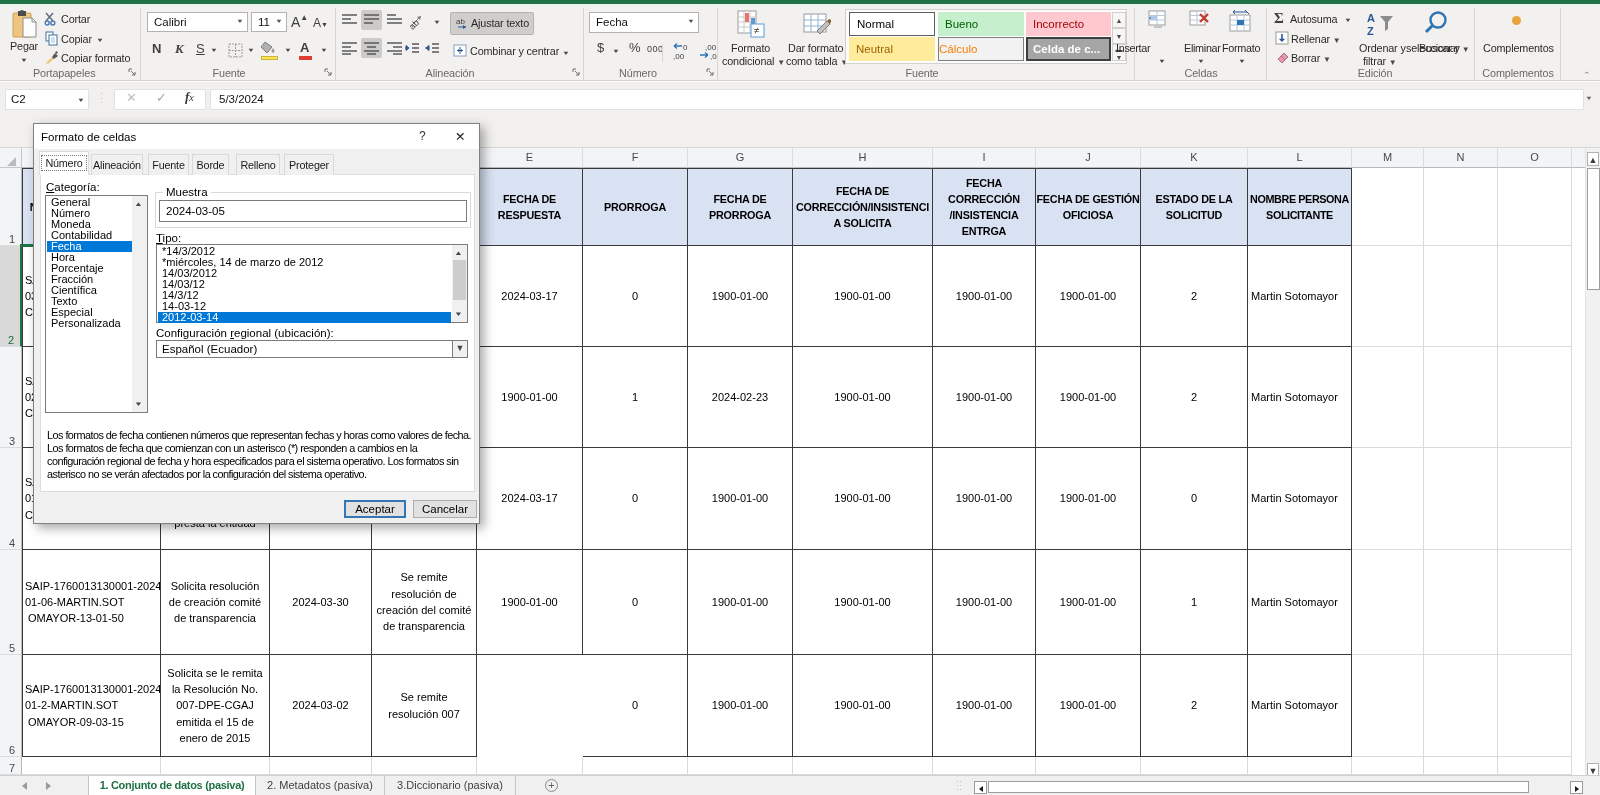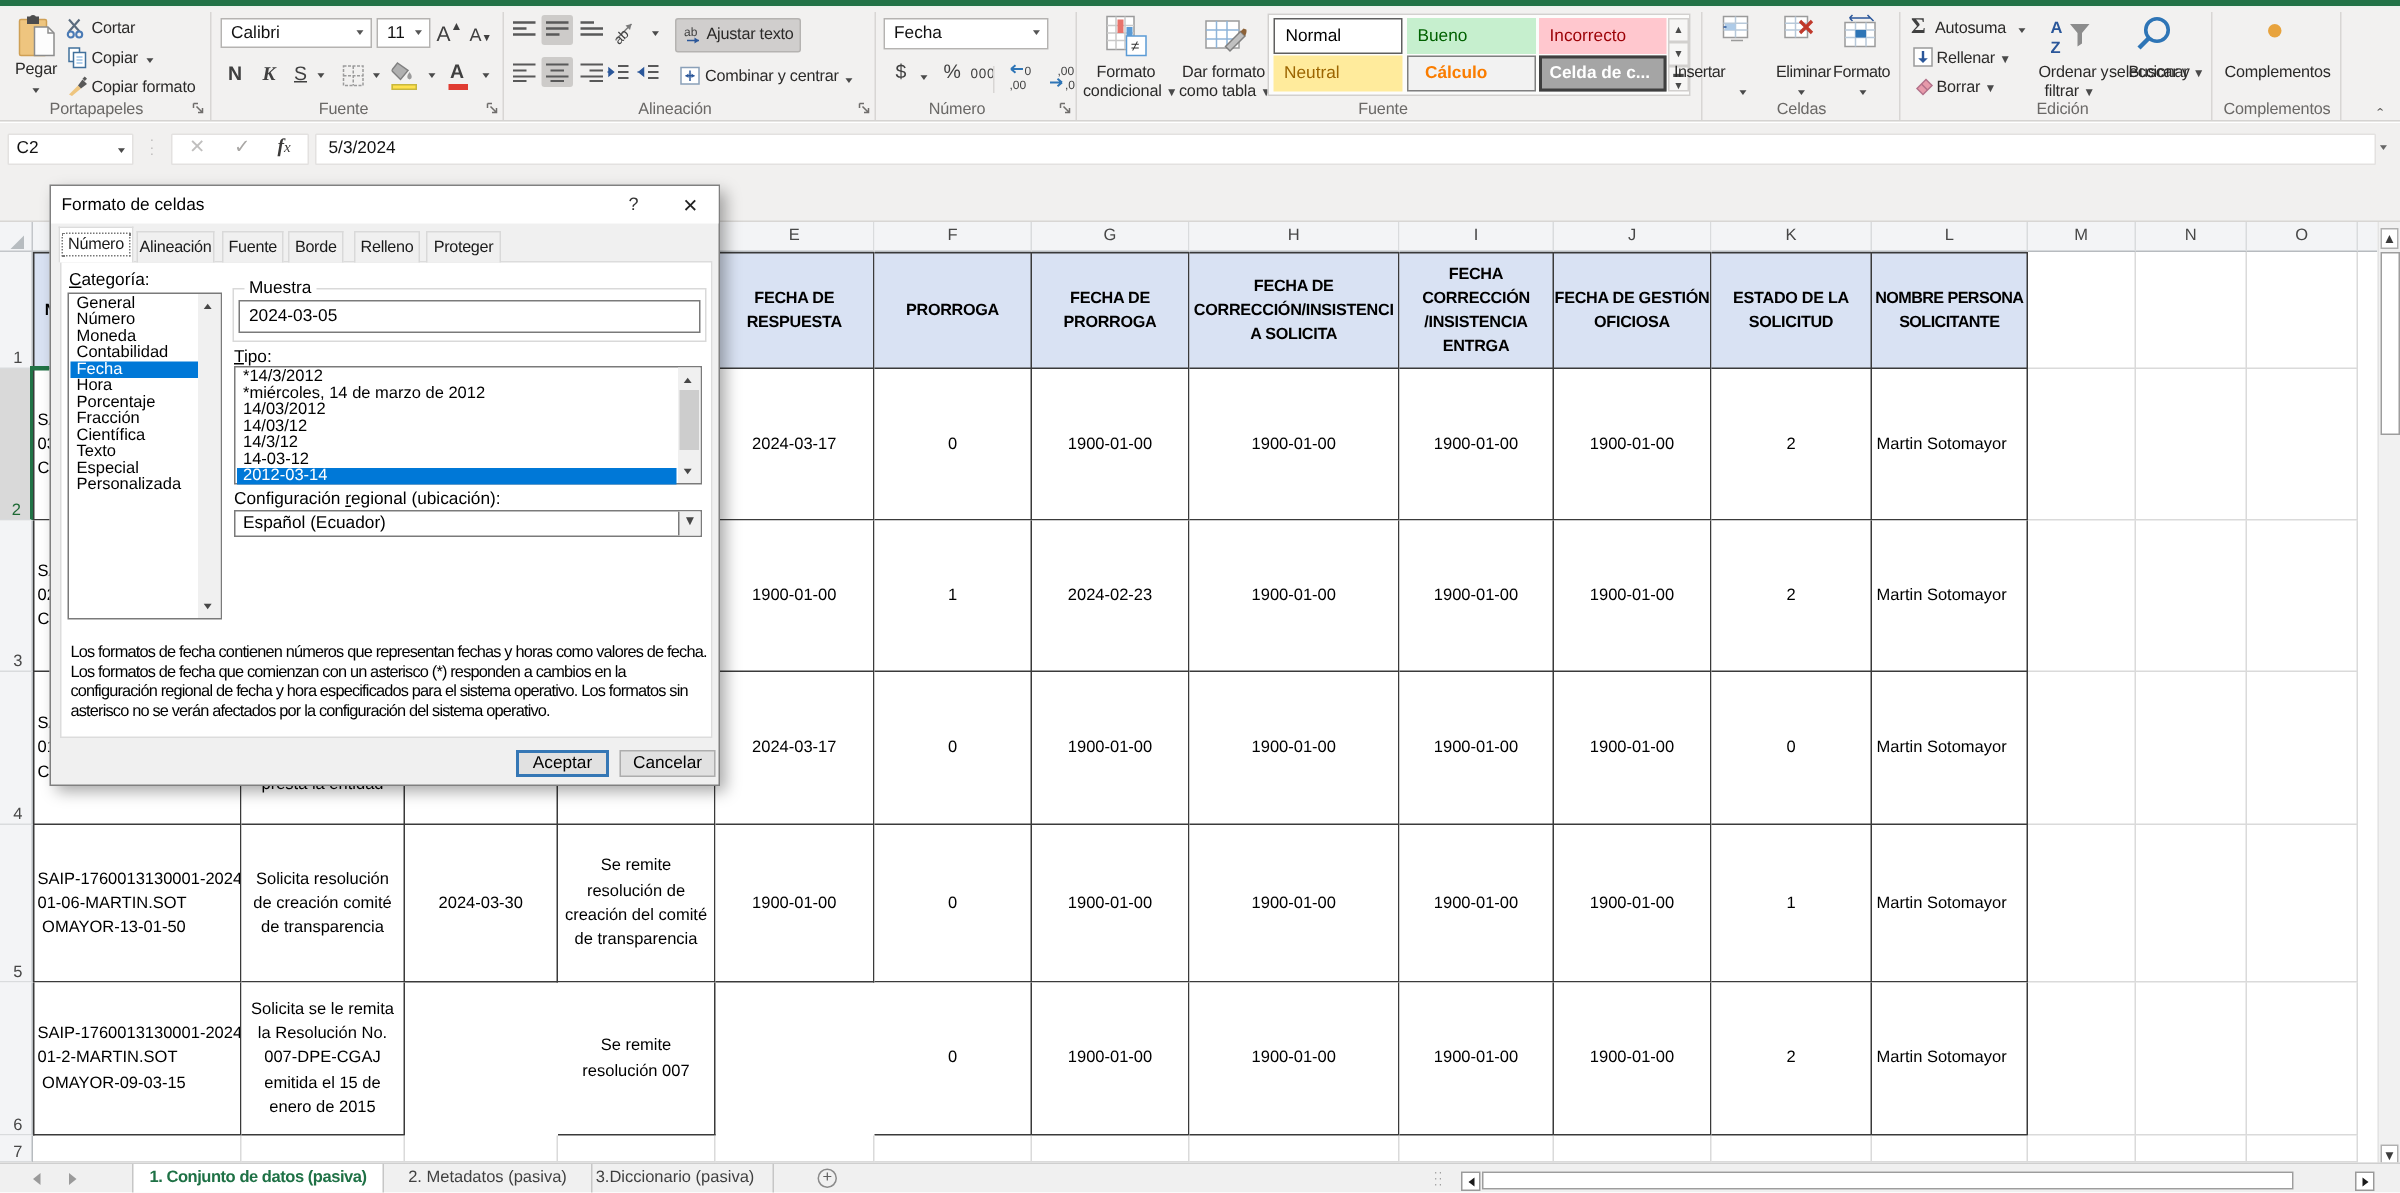--- a/index.html
+++ b/index.html
@@ -231,21 +231,21 @@
         <path d="M14 20 L24 10 l3 3 L17 23 Z" fill="#c0c0c0" stroke="#808080"></path>
         <path d="M24 10 l3 3 2 -4 -3 -1 z" fill="#8c6239"></path>
       </svg></div>
   <div class="rtext" style="left:788px;top:38px">Dar formato</div>
   <div class="rtext" style="left:786px;top:51px">como tabla <span class="chev" style="position:static">▼</span></div>
   <div class="abs" style="left:845px;top:5px;width:282px;height:55px;background:#fcfcfb;border:1px solid #d2d0ce"></div>
   <div class="abs" style="left:849px;top:8px;width:86px;height:24px;background:#fff;border:1px solid #5f5f5f;line-height:22px;padding-left:7px;font-size:11.5px;color:#000">Normal</div>
   <div class="abs" style="left:938px;top:8px;width:86px;height:24px;background:#C6EFCE;line-height:24px;padding-left:7px;font-size:11.5px;color:#006100">Bueno</div>
   <div class="abs" style="left:1026px;top:8px;width:85px;height:24px;background:#FFC7CE;line-height:24px;padding-left:7px;font-size:11.5px;color:#9C0006">Incorrecto</div>
   <div class="abs" style="left:849px;top:33px;width:86px;height:24px;background:#FFEB9C;line-height:24px;padding-left:7px;font-size:11.5px;color:#9C6500">Neutral</div>
-  <div class="abs" style="left:938px;top:33px;width:86px;height:24px;background:#F2F2F2;border:1px solid #7f7f7f;line-height:22px;padding-left:11px;font-size:11.5px;color:#FA7D00;font-weight:bold">Cálculo</div>
+  <div class="abs" style="left:938px;top:33px;width:86px;height:24px;background:#F2F2F2;border:1px solid #7f7f7f;line-height:22px;padding-left:0;font-size:11.5px;color:#FA7D00;font-weight:normal">Cálculo</div>
   <div class="abs" style="left:1026px;top:33px;width:85px;height:24px;background:#A5A5A5;border:2px solid #3f3f3f;line-height:20px;padding-left:5px;font-size:11.5px;color:#fff;font-weight:bold">Celda de c...</div>
   <div class="abs" style="left:1112px;top:8px;width:14px;height:16px;border:1px solid #d2d0ce;background:#f7f6f5;text-align:center"><span class="chev" style="position:static;font-size:7px">▲</span></div>
   <div class="abs" style="left:1112px;top:24px;width:14px;height:16px;border:1px solid #d2d0ce;background:#f7f6f5;text-align:center"><span class="chev" style="position:static;font-size:7px">▼</span></div>
   <div class="abs" style="left:1112px;top:40px;width:14px;height:17px;border:1px solid #d2d0ce;background:#f7f6f5;text-align:center;line-height:6px"><span class="chev" style="position:static;font-size:7px">▬<br>▼</span></div>
   <div class="glabel" style="left:892px;width:60px">Fuente</div>
   <div class="gdiv" style="left:1134px"></div>
 
   <div class="abs" style="left:1148px;top:6px"><svg width="20" height="20">
         <rect x="1" y="1" width="16" height="14" fill="#fff" stroke="#9b9b9b"></rect>
         <path d="M1 5.5 h16 M1 10 h16 M9 1 v14" stroke="#b8c9da"></path>
@@ -412,20 +412,21 @@
   <div class="cell cF r5">0</div>
   <div class="cell cG r5">1900-01-00</div>
   <div class="cell cH r5">1900-01-00</div>
   <div class="cell cI r5">1900-01-00</div>
   <div class="cell cJ r5">1900-01-00</div>
   <div class="cell cK r5">1</div>
   <div class="cell cL r5 lft">Martin Sotomayor</div>
 
   <div class="cell cA r6 lfa" style="border-left:1px solid #3a3a3a">SAIP-1760013130001-2024-<br>01-2-MARTIN.SOT<br>&nbsp;OMAYOR-09-03-15</div>
   <div class="cell cB r6">Solicita se le remita<br>la Resolución No.<br>007-DPE-CGAJ<br>emitida el 15 de<br>enero de 2015</div>
+  <div class="cell cC r6">2024-03-02</div>
   <div class="cell cD r6">Se remite<br>resolución 007</div>
   <div class="cell cF r6">0</div>
   <div class="cell cG r6">1900-01-00</div>
   <div class="cell cH r6">1900-01-00</div>
   <div class="cell cI r6">1900-01-00</div>
   <div class="cell cJ r6">1900-01-00</div>
   <div class="cell cK r6">2</div>
   <div class="cell cL r6 lft">Martin Sotomayor</div>
 
   <div class="lgrid cM r1"></div>
@@ -467,21 +468,21 @@
 </div>
 <div id="vscroll">
   <div class="abs" style="left:1px;top:4px;width:12px;height:14px;background:#fff;border:1px solid #b0b0b0;text-align:center;line-height:13px"><span class="sarrow" style="position:static;color:#3c3c3c">▲</span></div>
   <div class="abs" style="left:1px;top:20px;width:13px;height:122px;background:#fff;border:1px solid #9d9d9d"></div>
   <div class="abs" style="left:1px;top:615px;width:12px;height:13px;background:#fff;border:1px solid #b0b0b0;text-align:center;line-height:12px"><span class="sarrow" style="position:static;color:#3c3c3c">▼</span></div>
 </div>
 <div id="tabbar">
   <div class="abs" style="left:22px;top:6px;width:0;height:0;border-top:4px solid transparent;border-bottom:4px solid transparent;border-right:5px solid #9a9a9a"></div>
   <div class="abs" style="left:46px;top:6px;width:0;height:0;border-top:4px solid transparent;border-bottom:4px solid transparent;border-left:5px solid #9a9a9a"></div>
   <div class="sheettab" style="left:88px;width:168px;background:#fff;border-left:1px solid #c6c6c6;color:#1e7145;font-weight:bold;letter-spacing:-0.3px">1. Conjunto de datos (pasiva)</div>
-  <div class="sheettab" style="left:256px;width:139px">2. Metadatos (pasiva)</div>
+  <div class="sheettab" style="left:256px;width:129px">2. Metadatos (pasiva)</div>
   <div class="sheettab" style="left:385px;width:131px">3.Diccionario (pasiva)</div>
   <div class="abs" style="left:545px;top:3px;width:13px;height:13px;border:1px solid #8a8a8a;border-radius:50%;color:#5f5f5f;font-size:11px;line-height:11px;text-align:center">+</div>
   <div class="abs" style="left:956px;top:4px;width:6px;height:12px;color:#a0a0a0;font-size:8px;line-height:4px;letter-spacing:1px">∙∙<br>∙∙<br>∙∙</div>
   <div class="abs" style="left:974px;top:5px;width:13px;height:13px;background:#fff;border:1px solid #9a9a9a;text-align:center"><span style="display:inline-block;margin-top:3px;width:0;height:0;border-top:3.5px solid transparent;border-bottom:3.5px solid transparent;border-right:4.5px solid #1a1a1a"></span></div>
   <div class="abs" style="left:988px;top:5px;width:541px;height:12px;background:#fff;border:1px solid #9d9d9d"></div>
   <div class="abs" style="left:1570px;top:5px;width:13px;height:13px;background:#fff;border:1px solid #9a9a9a;text-align:center"><span style="display:inline-block;margin-top:3px;width:0;height:0;border-top:3.5px solid transparent;border-bottom:3.5px solid transparent;border-left:4.5px solid #1a1a1a"></span></div>
 
 </div>
 <div id="dialog">
   <div class="abs" style="left:0;top:0;width:445px;height:25px;background:#fff"></div>

